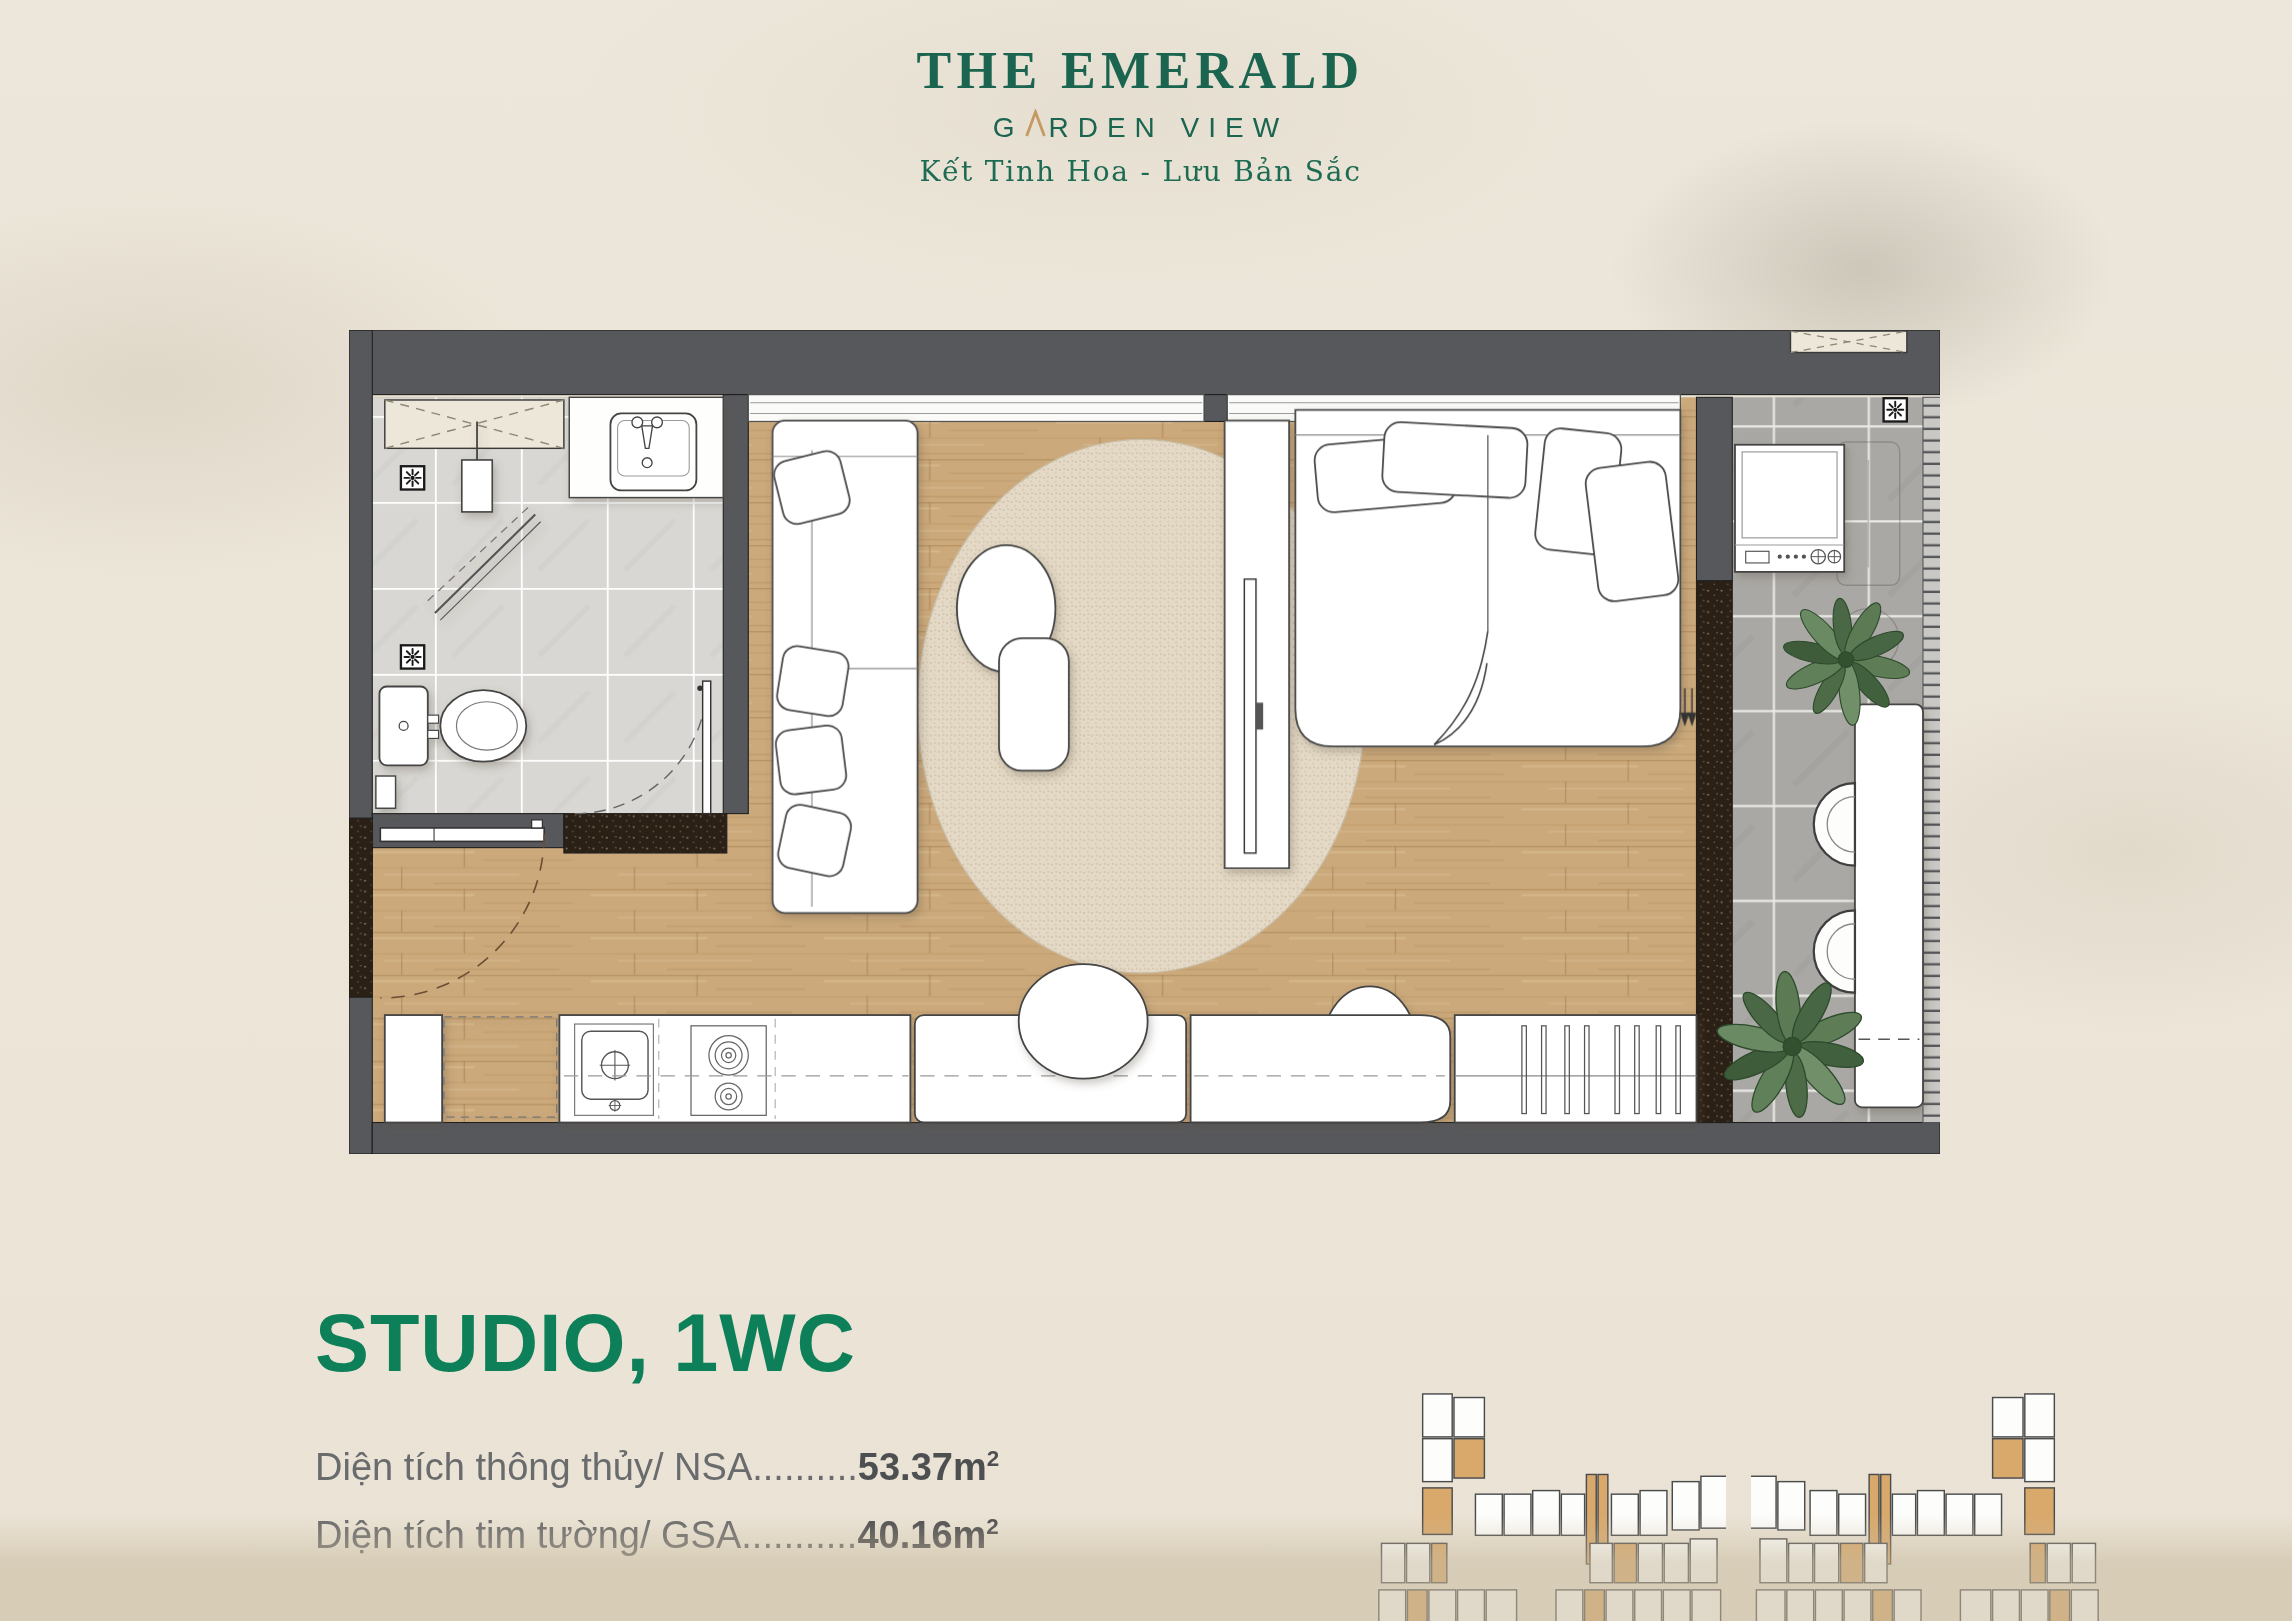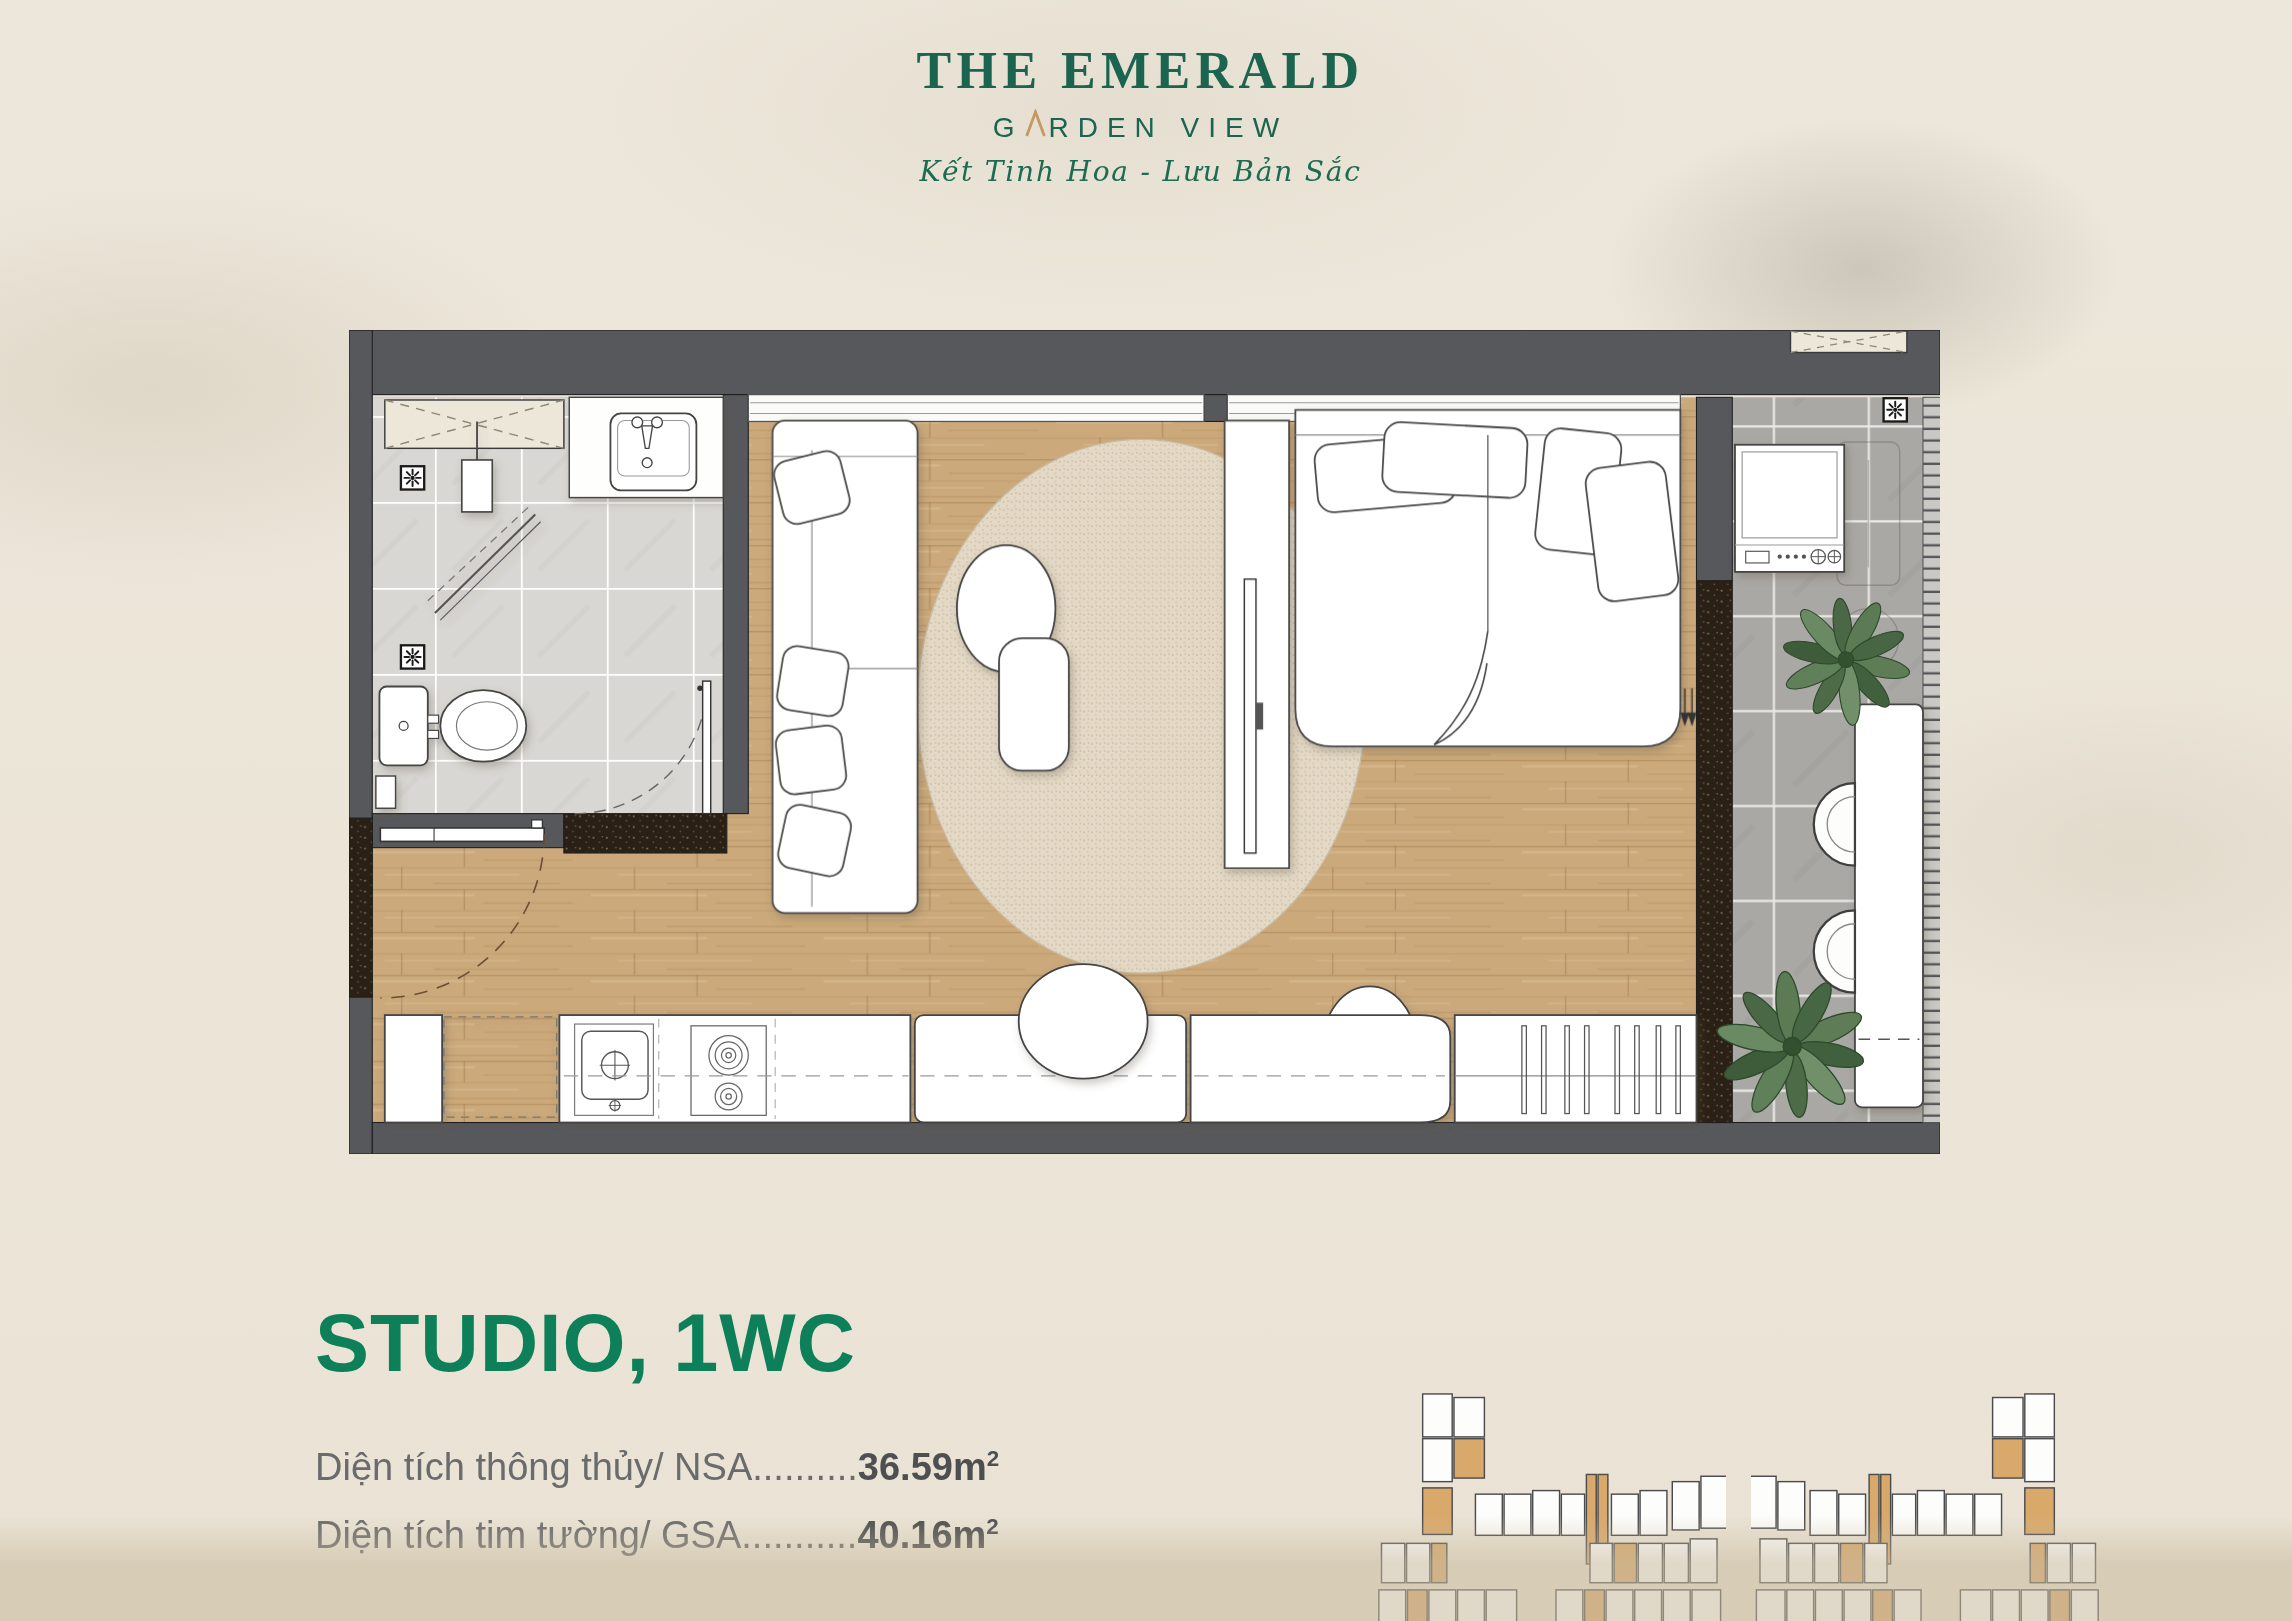--- a/index.html
+++ b/index.html
@@ -16,21 +16,21 @@
   }
   .shade-band{position:absolute;left:0;bottom:0;width:100%;height:106px;
     background:linear-gradient(rgba(203,190,164,0), rgba(200,186,158,0.55) 45%);}
   
   .logo{position:absolute;top:41px;left:0;right:12px;text-align:center;}
   .logo-title{font-family:"Liberation Serif",serif;font-weight:700;font-size:52px;
     letter-spacing:5.4px;color:#1A6450;}
   .logo-sub{margin-top:9px;display:flex;justify-content:center;align-items:flex-end;
     font-size:28px;letter-spacing:9px;color:#1A6450;font-weight:500;}
   .logo-sub .tri{display:inline-block;margin:0 1.8px -0.9px 0;}
-  .logo-tagline{margin-top:10.7px;font-family:"DejaVu Serif",serif;font-style:italic;
+  .logo-tagline{margin-top:10.7px;font-family:"DejaVu Serif",serif;
     font-size:28px;letter-spacing:1.8px;color:#1D6B52;}
   
   .unit-block{position:absolute;left:315px;top:1297px;}
   .unit-title{font-size:81px;font-weight:700;color:#0E8059;letter-spacing:0.9px;}
   .area-lines{margin-top:39px;font-size:38px;color:#6A6B6D;line-height:59px;}
   .area-lines .val{font-weight:700;color:#4E4F51;}
   .area-lines .sup{font-size:22.4px;vertical-align:super;font-weight:700;color:#4E4F51;}
   
   .plan{position:absolute;left:349px;top:330px;}
   .keyplan{position:absolute;}
@@ -362,21 +362,21 @@
       <line x1="1492" y1="400" x2="1492" y2="432"></line>
         <path d="M1488,428 L1496,428 L1492,440 Z"></path>
       <line x1="1500" y1="400" x2="1500" y2="432"></line>
         <path d="M1496,428 L1504,428 L1500,440 Z"></path>
     </g>
   </svg>
 
   <div class="unit-block">
     <div class="unit-title">STUDIO, 1WC</div>
     <div class="area-lines">
-      <div><span>Diện tích thông thủy/ NSA</span><span>..........</span><span class="val">36.59</span><span class="val">m</span><span class="sup">2</span></div>
+      <div><span>Diện tích thông thủy/ NSA</span><span>..........</span><span class="val">53.37</span><span class="val">m</span><span class="sup">2</span></div>
       <div><span>Diện tích tim tường/ GSA</span><span>...........</span><span class="val">40.16</span><span class="val">m</span><span class="sup">2</span></div>
     </div>
   </div>
 
   <svg class="keyplan" width="349" height="255" viewBox="0 0 390 285" style="left: 1377px; top: 1385px;">
       <g>
         <rect x="51" y="10" width="33" height="48" fill="#FDFDFB" stroke="#4A4B4D" stroke-width="1.6"></rect>
         <rect x="51" y="60" width="33" height="48" fill="#FDFDFB" stroke="#4A4B4D" stroke-width="1.6"></rect>
         <rect x="51" y="115" width="33" height="52" fill="#D9A96C" stroke="#4A4B4D" stroke-width="1.6"></rect>
         <rect x="86" y="14" width="34" height="44" fill="#FDFDFB" stroke="#4A4B4D" stroke-width="1.6"></rect>

